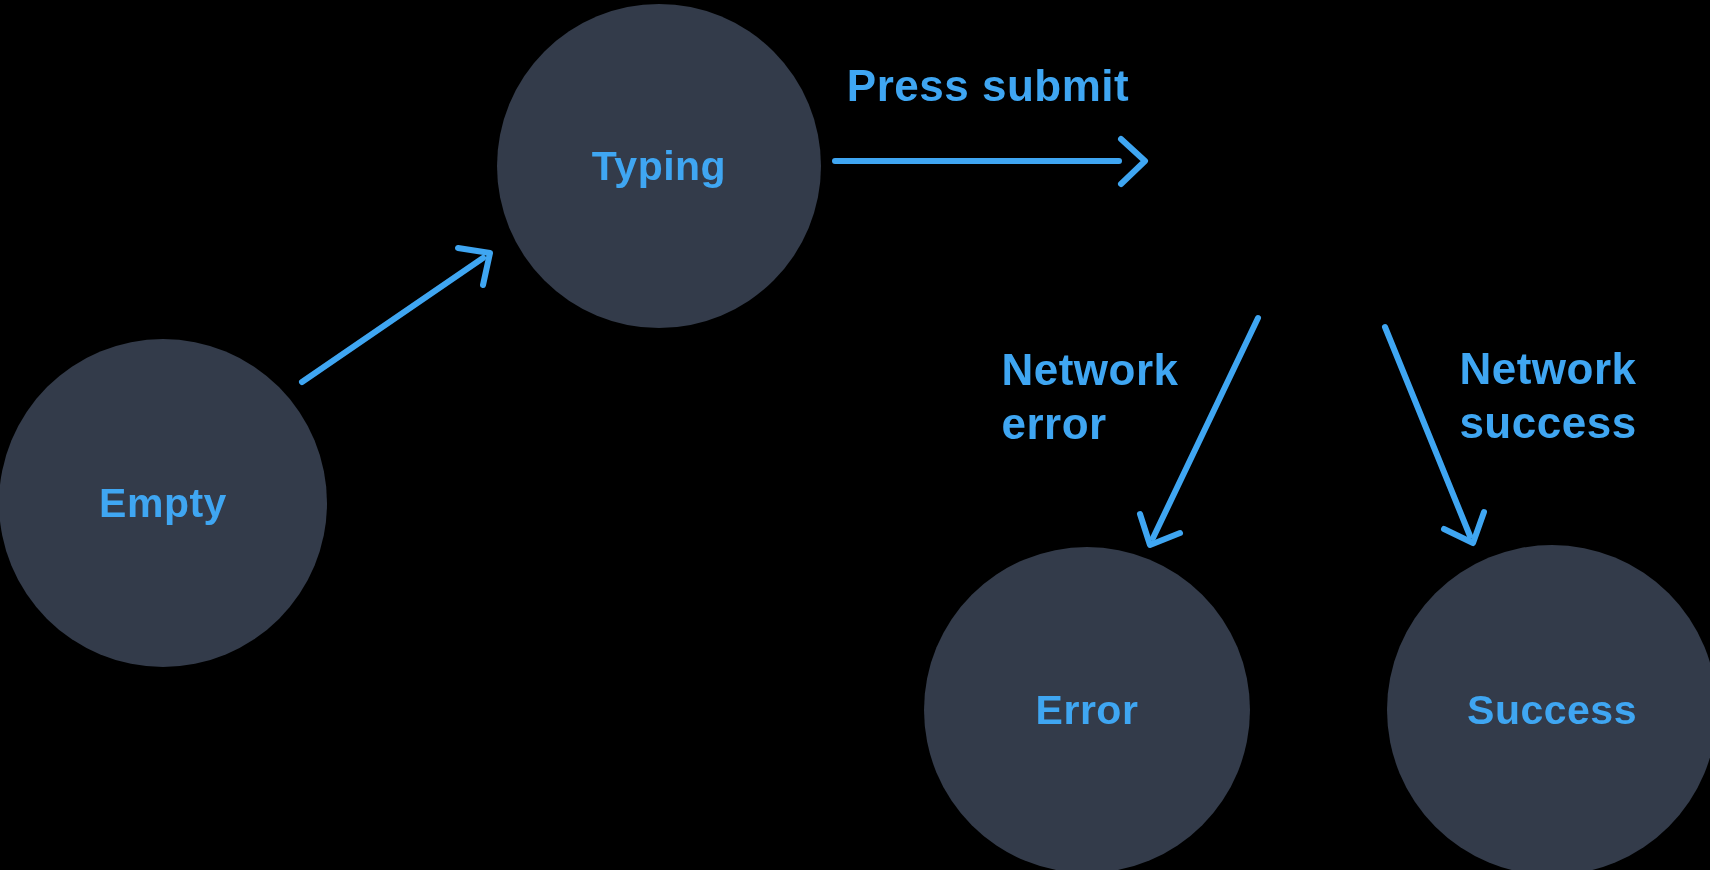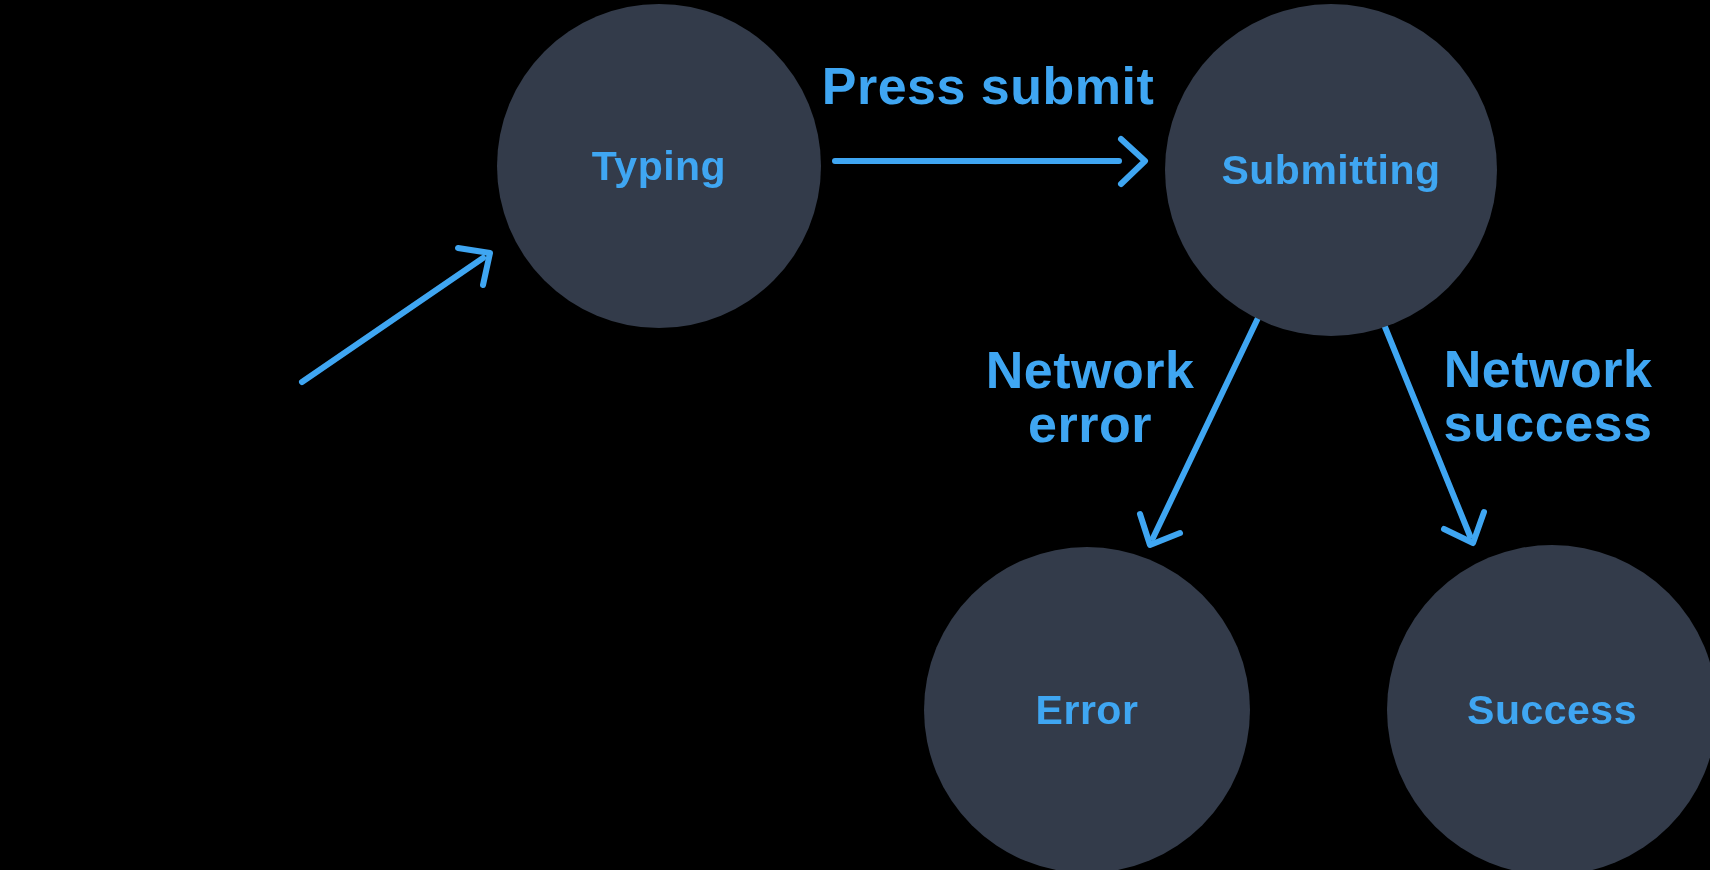--- a/index.html
+++ b/index.html
@@ -41,25 +41,25 @@
     color: #3FA6F2;
     font-size: 41px;
     font-weight: 600;
     letter-spacing: 0.5px;
     white-space: nowrap;
   }
   .edge-label {
     position: absolute;
     transform: translate(-50%, -50%);
     color: #3FA6F2;
-    font-size: 52px;
+    font-size: 44px;
     font-weight: 600;
     letter-spacing: 0.5px;
     line-height: 54px;
-    text-align: center;
+    text-align: left;
     white-space: nowrap;
   }
   
   #node-empty      { left: -1px;   top: 339px; width: 328px; height: 328px; }
   #node-typing     { left: 497px;  top: 4px;   width: 324px; height: 324px; }
   #node-submitting { left: 1165px; top: 4px;   width: 332px; height: 332px; }
   #node-error      { left: 924px;  top: 547px; width: 326px; height: 326px; }
   #node-success    { left: 1387px; top: 545px; width: 330px; height: 330px; }
   
   #label-start-typing    { left: 328px;  top: 236px; }
@@ -84,28 +84,28 @@
     <g>
       <path d="M1258,318 L1153,538"></path>
       <polyline points="1180,533 1150,545 1140,514"></polyline>
     </g>
     <g>
       <path d="M1385,327 L1470,536"></path>
       <polyline points="1444,529 1473,543 1484,512"></polyline>
     </g>
   </svg>
 
+  <div class="state" id="node-empty">
+    <span class="state-label">Empty</span>
+  </div>
 
   <div class="state" id="node-typing">
     <span class="state-label">Typing</span>
   </div>
 
-  <div class="state" id="node-submitting">
-    <span class="state-label">Submitting</span>
-  </div>
 
   <div class="state" id="node-error">
     <span class="state-label">Error</span>
   </div>
 
   <div class="state" id="node-success">
     <span class="state-label">Success</span>
   </div>
 
 

